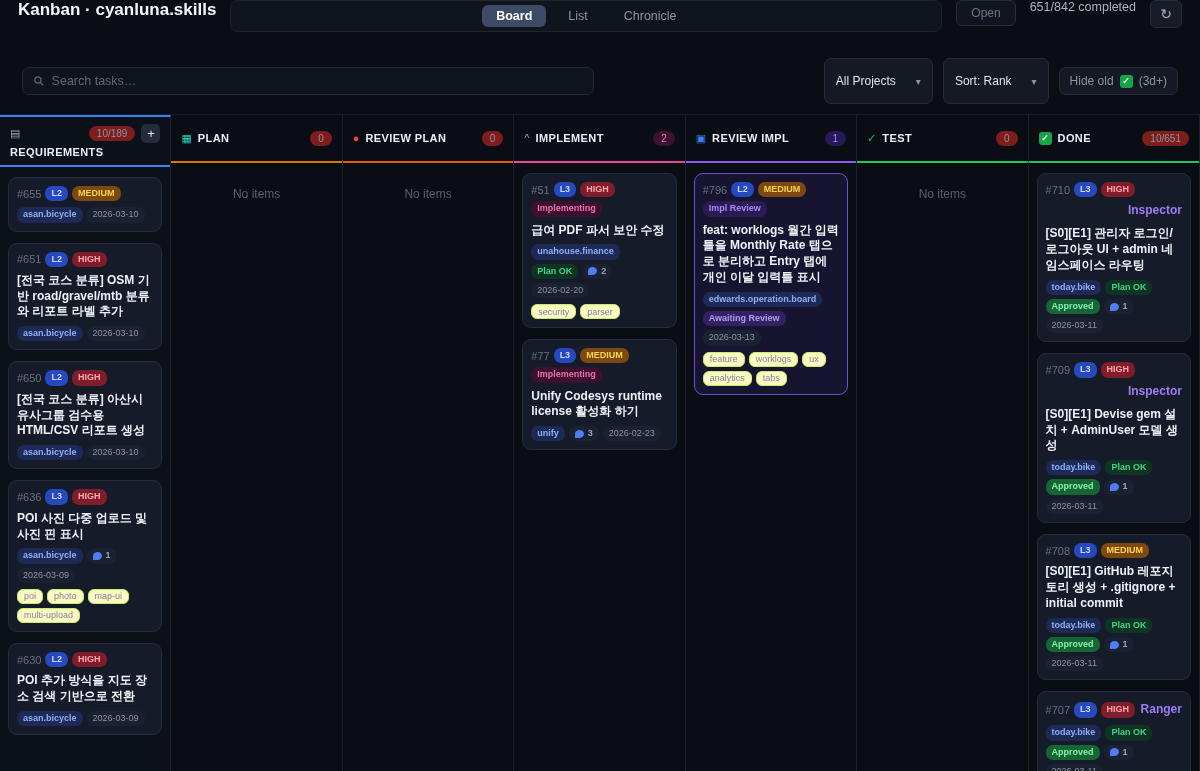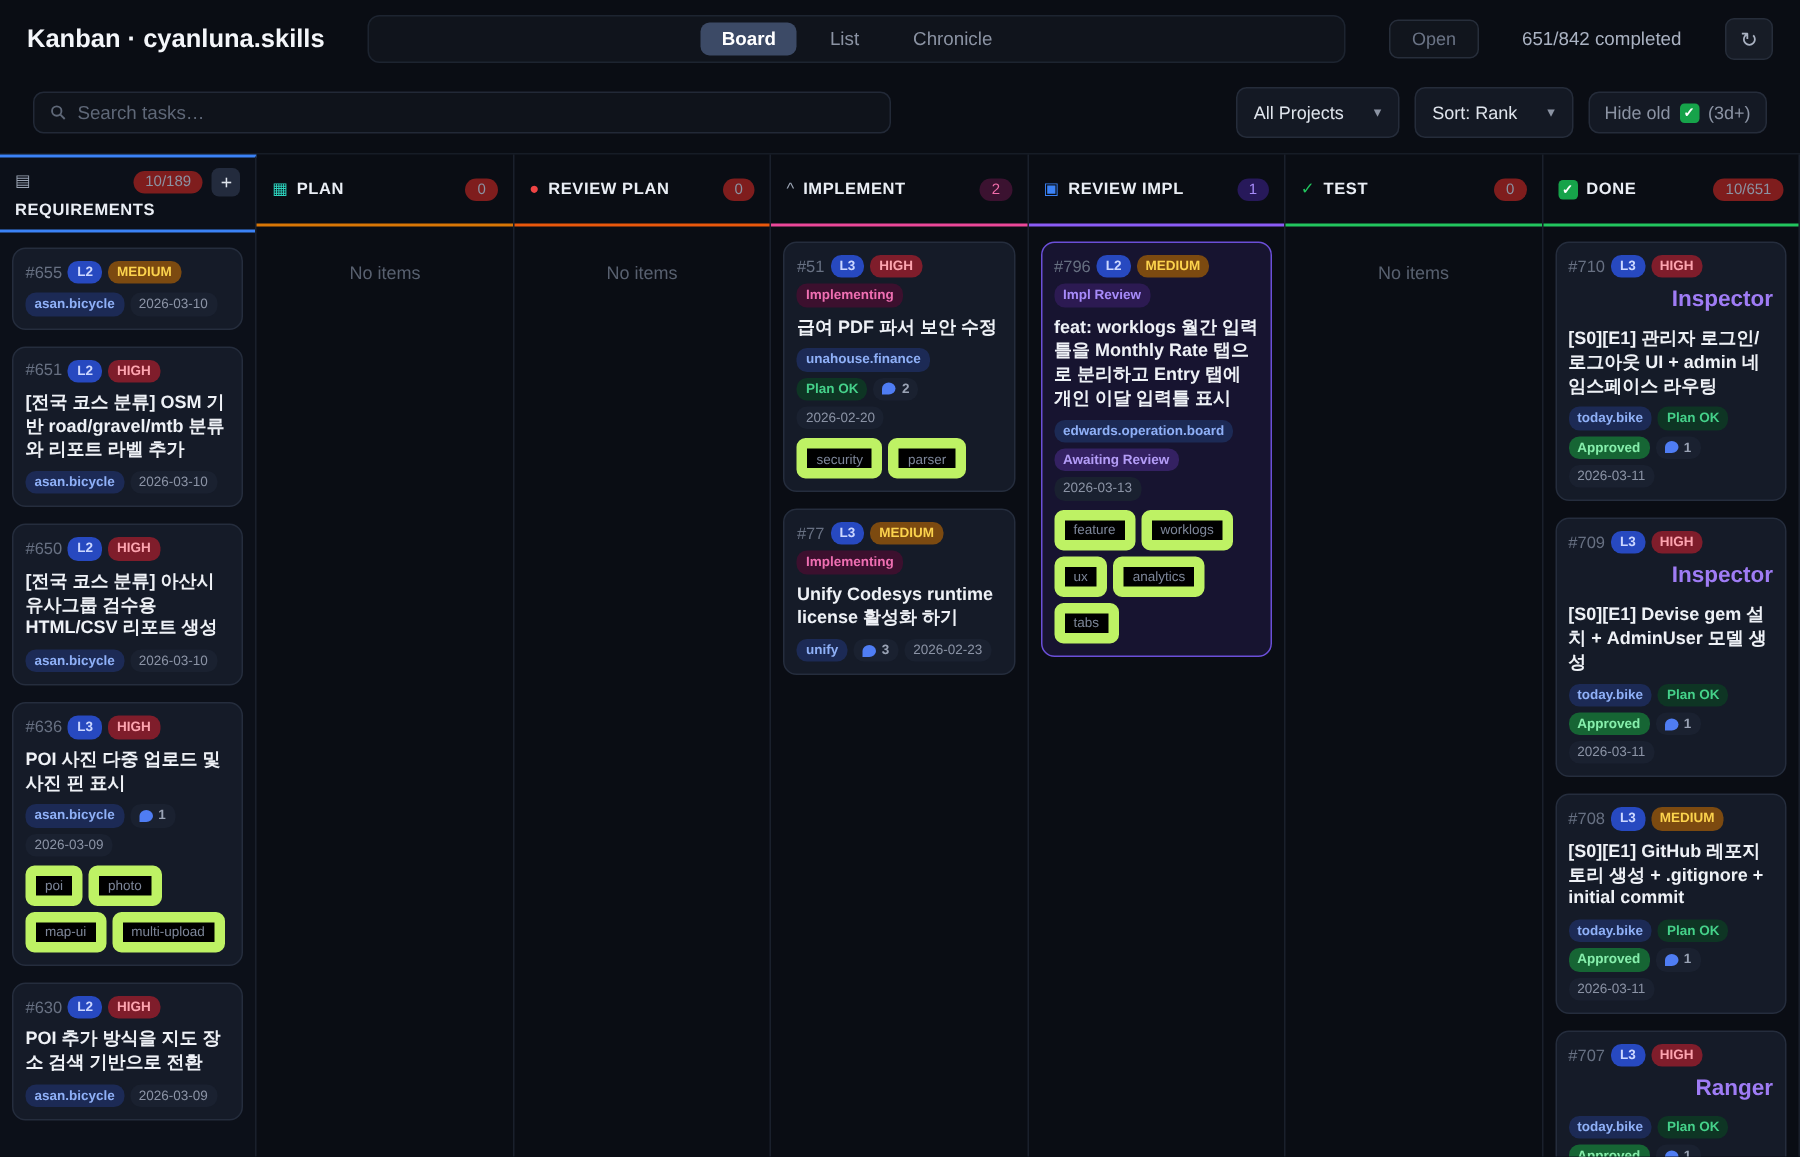--- a/index.html
+++ b/index.html
@@ -2,40 +2,40 @@
 <html><head>
 <meta charset="utf-8">
 <style>
   * { margin:0; padding:0; box-sizing:border-box; }
   html,body { width:1200px; height:771px; overflow:hidden; }
   body {
     background:#0a0d14; color:#e6e9ef;
     font-family:"Liberation Sans", sans-serif;
   }
   
-  .topbar { display:flex; align-items:center; height:52px; padding:0 18px; gap:29px; }
+  .topbar { display:flex; align-items:flex-start; height:52px; padding:0 18px; gap:14px; }
   .title { font-size:17px; font-weight:bold; color:#f4f6fa; white-space:nowrap; }
   .tabbar { flex:1; height:32px; background:#10141c; border:1px solid #1d2430; border-radius:8px;
             display:flex; align-items:center; justify-content:center; gap:8px; }
   .tab { font-size:12.5px; color:#8b93a3; padding:4px 14px; border-radius:6px; cursor:pointer; }
   .tab.active { background:#3c4a66; color:#ffffff; font-weight:bold; }
   .open-btn { background:#11151d; border:1px solid #272e3b; color:#6b7486; border-radius:6px;
               padding:5px 14px; font-size:12px; font-family:inherit; cursor:pointer; }
   .completed { font-size:12.5px; color:#aab2c2; white-space:nowrap; }
   .refresh-btn { width:32px; height:28px; background:#171c26; border:1px solid #262d3a; border-radius:6px;
                  color:#aab2c2; font-size:14px; cursor:pointer; }
   
   .filterbar { display:flex; align-items:center; gap:10px; padding:6px 22px 10px 22px; }
   .search { width:572px; height:28px; background:#0f131b; border:1px solid #222937; border-radius:7px;
             display:flex; align-items:center; gap:7px; padding:0 10px; }
   .search input { background:transparent; border:none; outline:none; color:#aab2c2; font-size:12.5px;
                   font-family:inherit; width:100%; }
   .search input::placeholder { color:#5f6878; }
   .spacer { flex:1; }
-  .select { height:34px; background:#141924; border:1px solid #252c3a; border-radius:7px;
+  .select { height:46px; background:#141924; border:1px solid #252c3a; border-radius:7px;
             display:flex; align-items:center; gap:20px; padding:0 11px; font-size:12px; color:#dfe4ec; cursor:pointer; }
   .select .chev { color:#8b93a3; font-size:10px; }
   .hideold { height:28px; background:#141924; border:1px solid #252c3a; border-radius:7px;
              display:flex; align-items:center; gap:6px; padding:0 10px; font-size:12px; color:#8b93a3; cursor:pointer; }
   .checkbox { width:13px; height:13px; background:#16a34a; border-radius:3px; color:#fff;
               font-size:9px; display:inline-flex; align-items:center; justify-content:center; font-weight:bold; }
   
   .board { display:flex; height:675px; border-top:1px solid #161c26; }
   .col { flex:1; min-width:0; border-right:1px solid #1a202c; display:flex; flex-direction:column; }
   .col.selected { border-top:2px solid var(--accent); background:#0c1019; }
@@ -60,32 +60,32 @@
           display:flex; flex-direction:column; gap:6px; cursor:pointer; }
   .card.review { background:#171430; border-color:#6b4fd8; }
   .card-head { display:flex; flex-wrap:wrap; gap:4px; align-items:center; }
   .cid { color:#677082; font-size:11px; }
   .pill { font-size:9px; font-weight:bold; padding:2px 6px; border-radius:7px; line-height:1.25; white-space:nowrap; }
   .lvl { background:#2749c0; color:#ccd7ff; }
   .pri-HIGH { background:#7f1d2b; color:#fda4af; }
   .pri-MEDIUM { background:#7c4a10; color:#fcd34d; }
   .status { background:#3c102e; color:#ef6fb2; }
   .status-review { background:#2c1a52; color:#a78bfa; }
-  .reviewer { margin-left:auto; background:transparent; color:#9f7cf5; font-size:15px; padding:2px 0; }
+  .reviewer { margin-left:auto; background:transparent; color:#9f7cf5; font-size:12px; padding:2px 0; }
   .card-title { font-size:12px; font-weight:bold; color:#eef1f6; line-height:1.32; }
   .meta { display:flex; flex-wrap:wrap; gap:4px; align-items:flex-start; }
   .proj { background:#1c2a55; color:#8fb0f7; }
   .ok { background:#0e3524; color:#45d18a; }
   .appr { background:#166534; color:#86efac; }
   .awaiting { background:#342162; color:#b49df7; }
   .comments { background:#1a2130; color:#9aa3b5; display:inline-flex; align-items:center; gap:4px; }
   .cbubble { display:inline-block; width:9px; height:8px; background:#4f7df3; border-radius:50% 50% 50% 0; }
   .date { background:#1a2130; color:#8b93a5; font-weight:normal; }
   .tags { display:flex; flex-wrap:wrap; gap:4px; }
-  .tag { border:7px solid #bef264; background:#000000; color:#7d8699; font-size:9px;
+  .tag { border:1px solid #bef264; background:#fef9c3; color:#7d8699; font-size:9px;
          padding:1.5px 6px; border-radius:6px; white-space:nowrap; }
 </style>
 </head>
 <body>
 
 <div class="topbar">
   <div class="title">Kanban · cyanluna.skills</div>
   <div class="tabbar">
       <span class="tab active">Board</span>
       <span class="tab">List</span>

